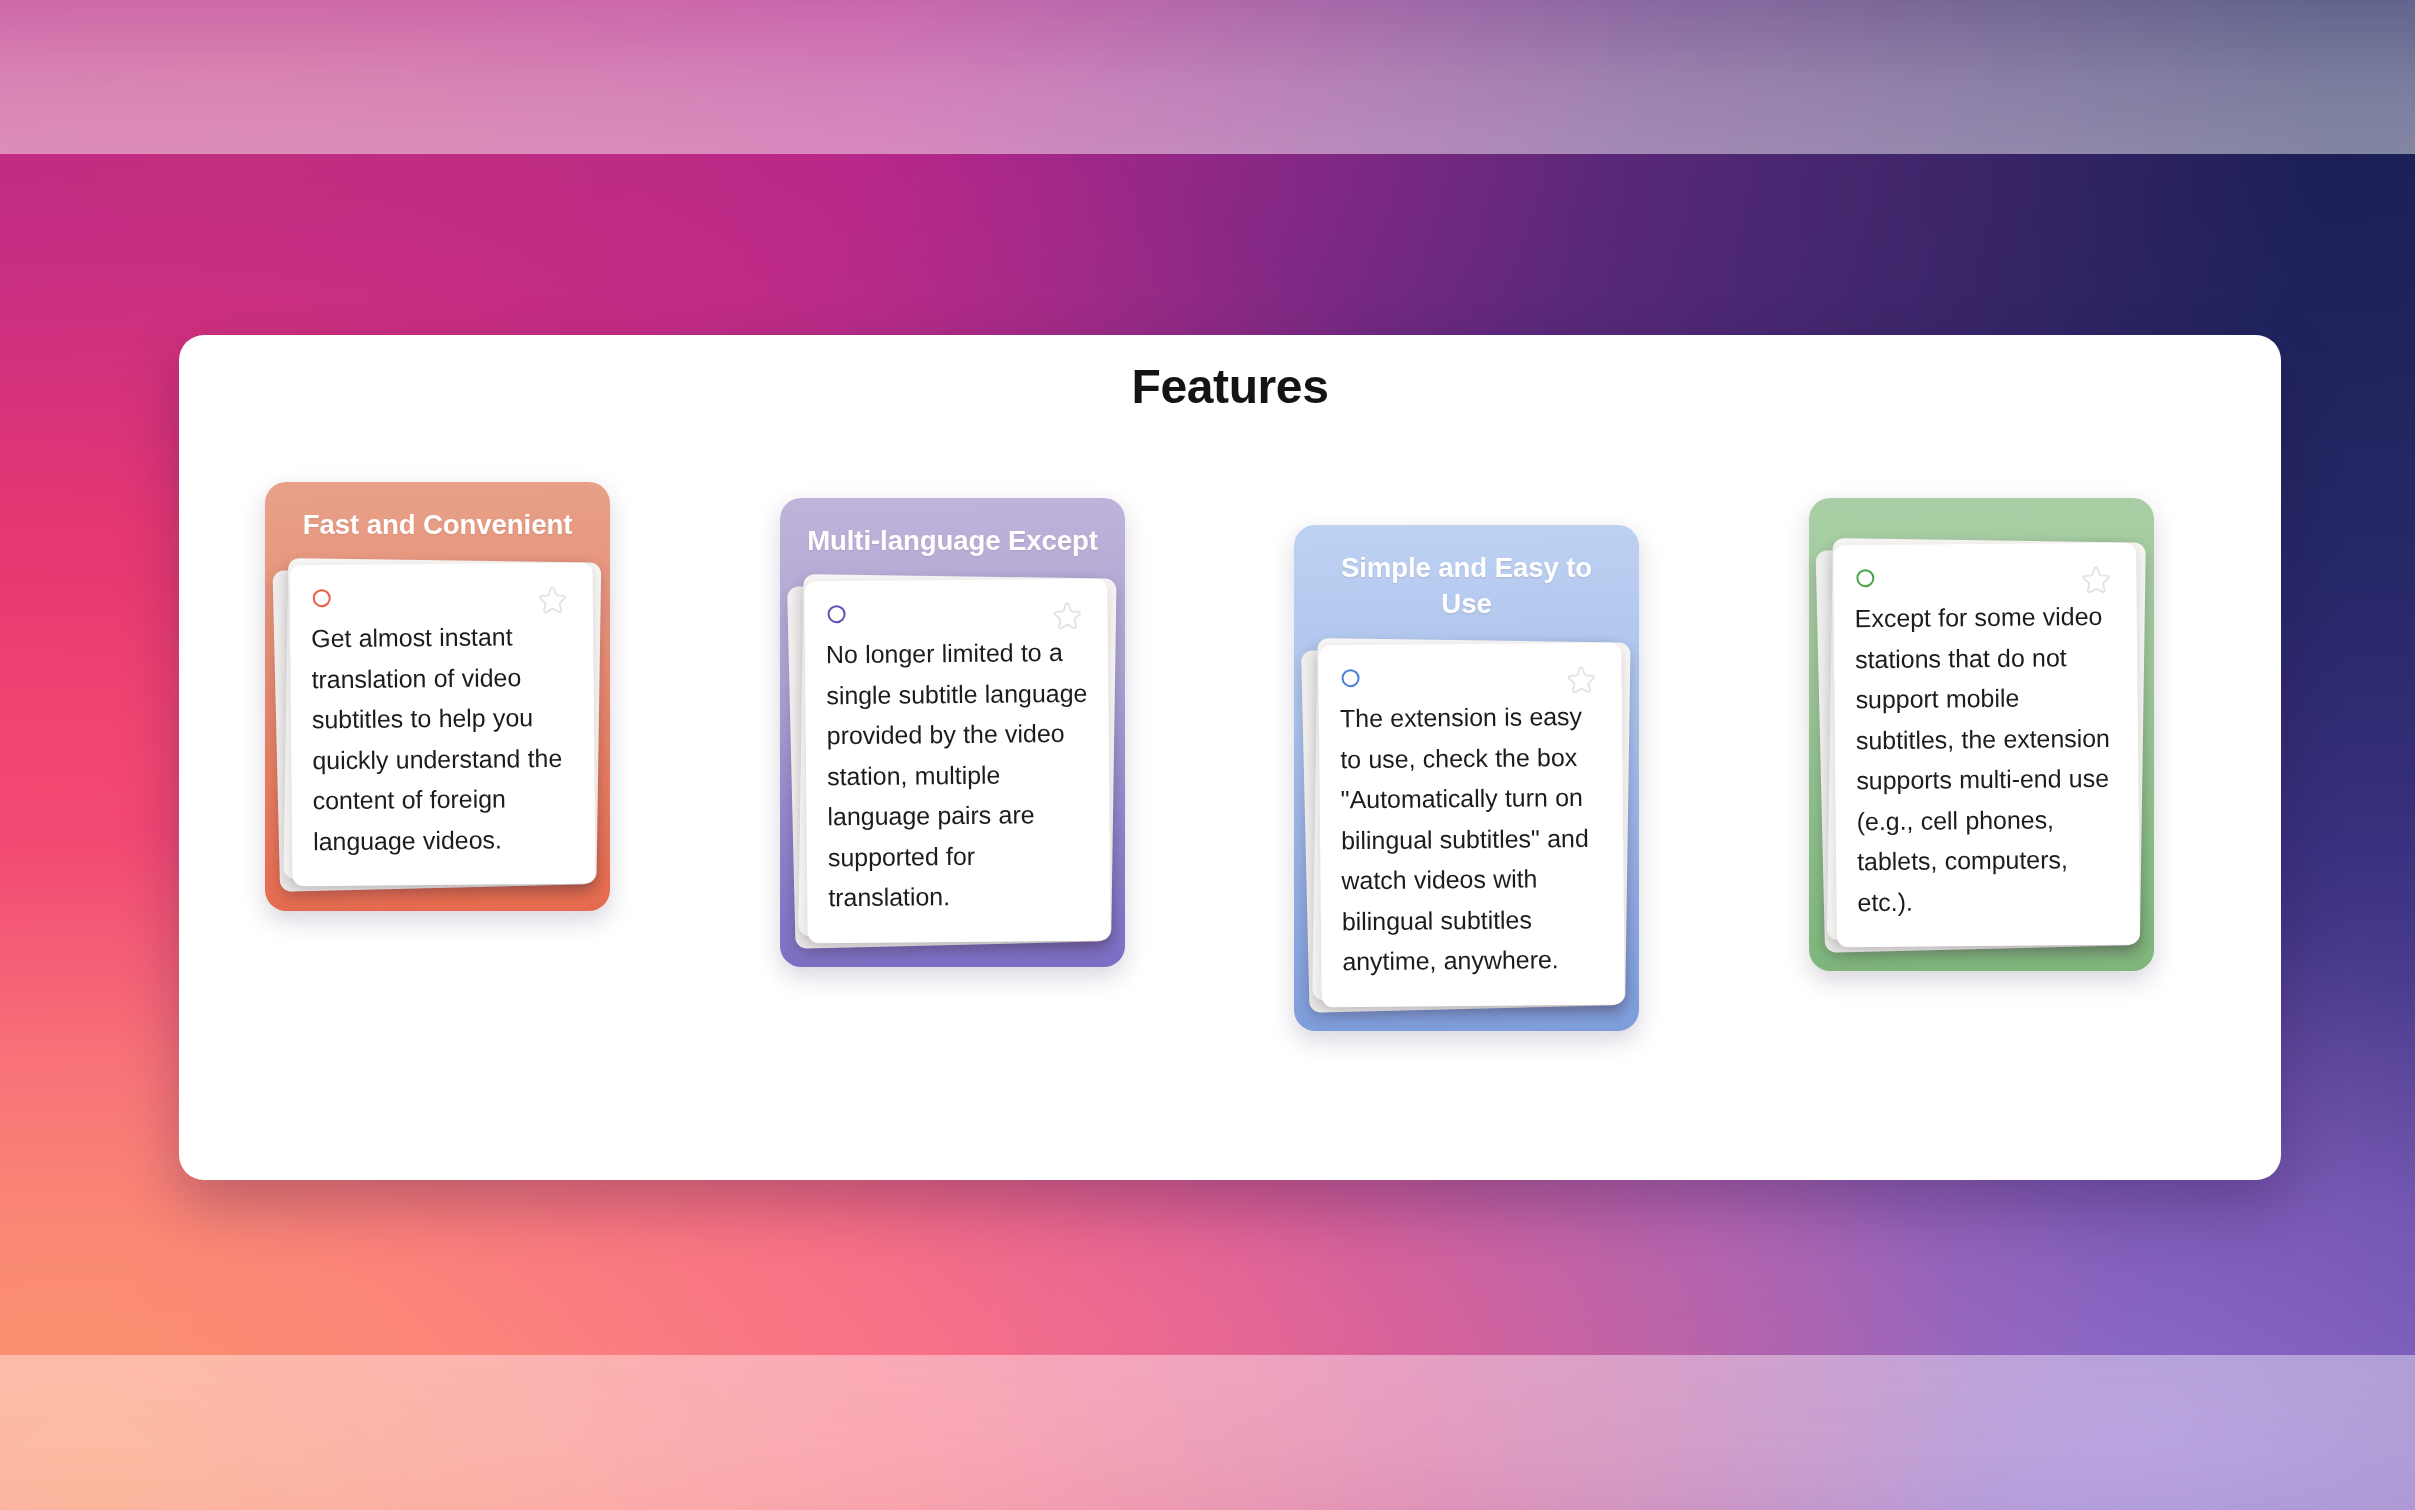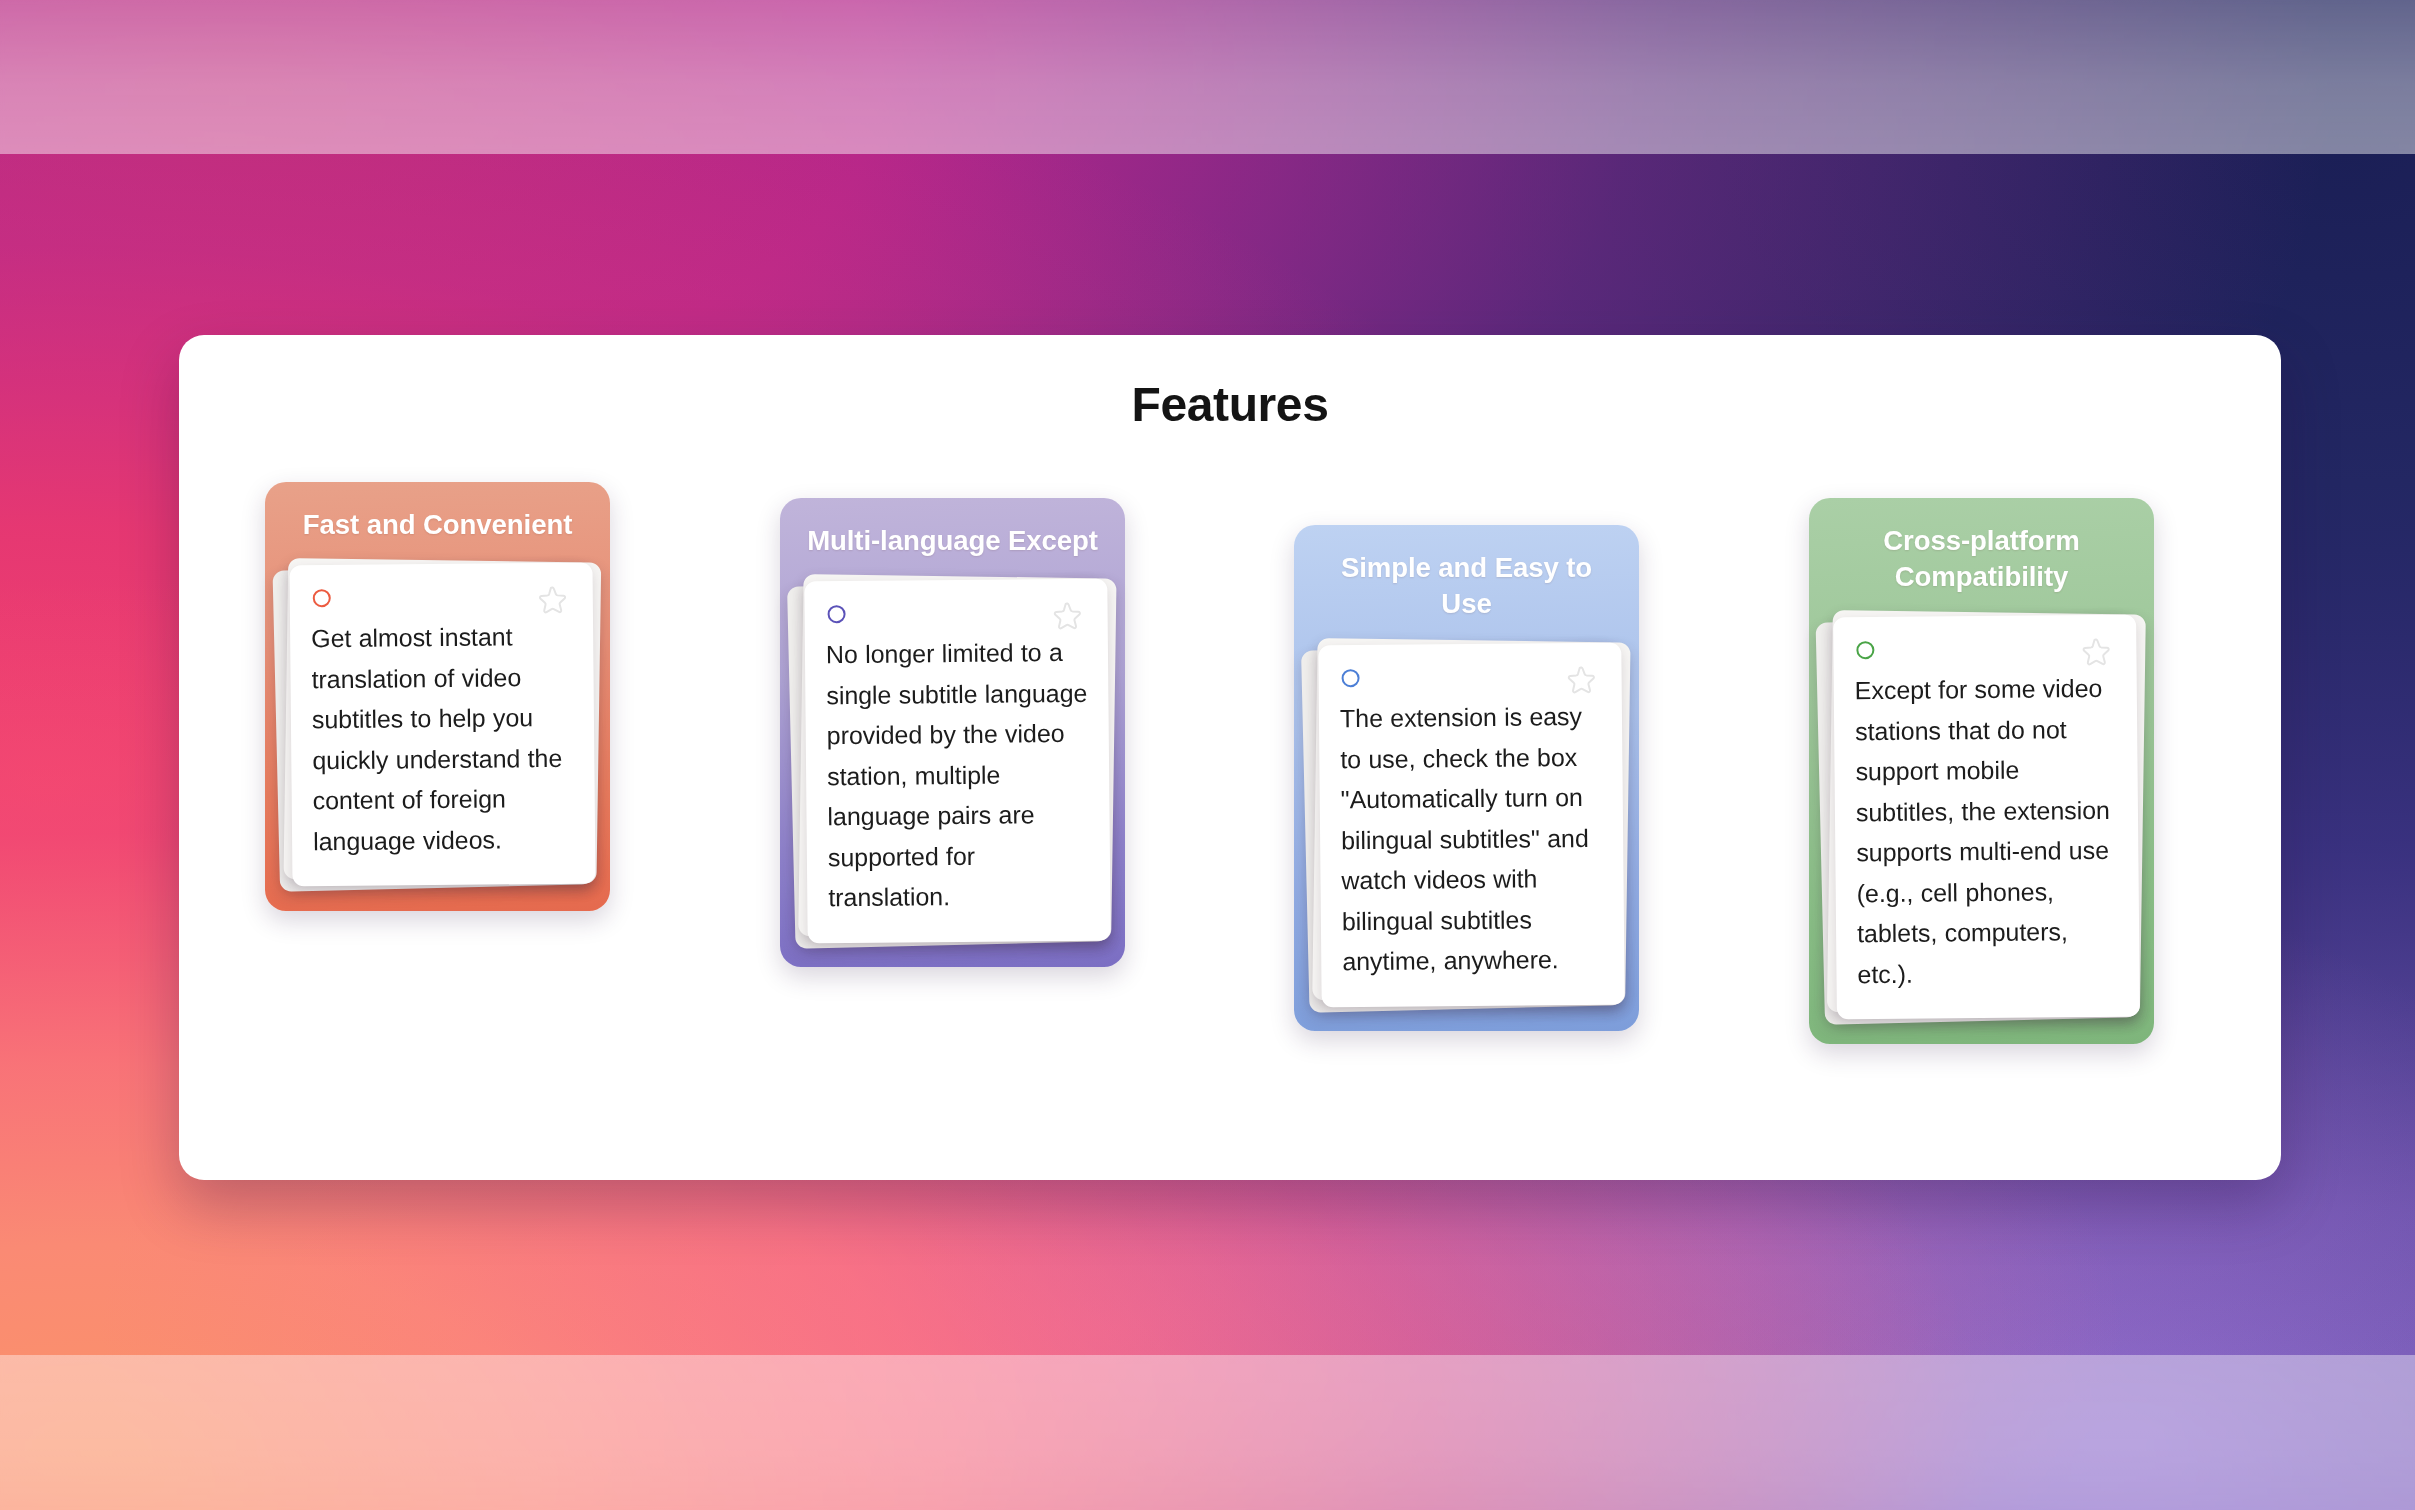--- a/index.html
+++ b/index.html
@@ -70,21 +70,21 @@
     border-radius: 25px;
     box-shadow: 0 25px 57px rgba(40,10,60,0.28);
   }
 
   .panel-title {
     text-align: center;
     font-size: 48px;
     font-weight: bold;
     color: #141414;
     letter-spacing: -0.4px;
-    margin-top: 42px;
+    margin-top: 24px;
   }
 
   
   .cards-row {
     position: absolute;
     left: 86px;
     top: 135px;
     width: 1931px;
     height: 666px;
   }
@@ -247,21 +247,20 @@
                   <path d="M20.2 6.4c1.1-1.2 2.6-.6 3.1.8l2.1 5.6c.3.8.9 1.3 1.8 1.4l6.3.5c1.6.1 2.1 1.8 1 2.9l-4.6 4.2c-.6.5-.8 1.3-.6 2.1l1.5 5.8c.4 1.6-.9 2.7-2.3 1.9l-5.5-3c-.7-.4-1.5-.4-2.2 0l-5.4 3.1c-1.4.8-2.8-.3-2.4-1.9l1.4-5.9c.2-.8 0-1.6-.6-2.1l-4.6-4.3c-1.1-1.1-.6-2.8 1-2.9l6.3-.5c.9-.1 1.5-.6 1.8-1.4z"></path>
                 </svg>
               </span>
             </div>
             <div class="note-body">The extension is easy to use, check the box "Automatically turn on bilingual subtitles" and watch videos with bilingual subtitles anytime, anywhere.</div>
           </div>
         </div>
       </div>
 
       <div class="card c3">
-        <div class="card-title">Cross-platform Compatibility</div>
         <div class="note-wrap">
           <div class="sheet s1"></div>
           <div class="sheet s2"></div>
           <div class="note">
             <div class="note-head">
               <span class="ring-icon"></span>
               <span class="star-icon">
                 <svg viewBox="0 0 40 40" fill="none" stroke="currentColor" stroke-width="2.1" stroke-linejoin="round" stroke-linecap="round">
                   <path d="M20.2 6.4c1.1-1.2 2.6-.6 3.1.8l2.1 5.6c.3.8.9 1.3 1.8 1.4l6.3.5c1.6.1 2.1 1.8 1 2.9l-4.6 4.2c-.6.5-.8 1.3-.6 2.1l1.5 5.8c.4 1.6-.9 2.7-2.3 1.9l-5.5-3c-.7-.4-1.5-.4-2.2 0l-5.4 3.1c-1.4.8-2.8-.3-2.4-1.9l1.4-5.9c.2-.8 0-1.6-.6-2.1l-4.6-4.3c-1.1-1.1-.6-2.8 1-2.9l6.3-.5c.9-.1 1.5-.6 1.8-1.4z"></path>
                 </svg>

